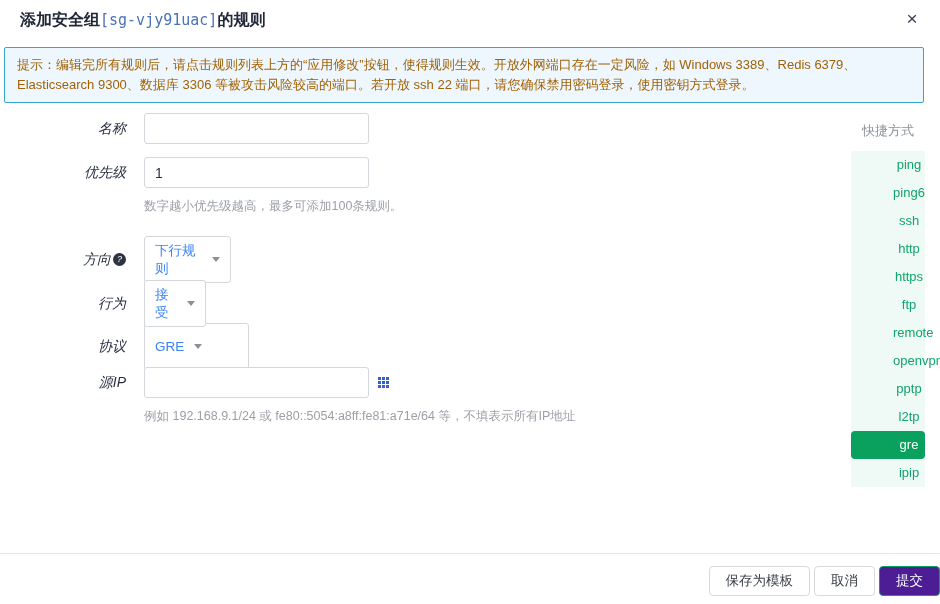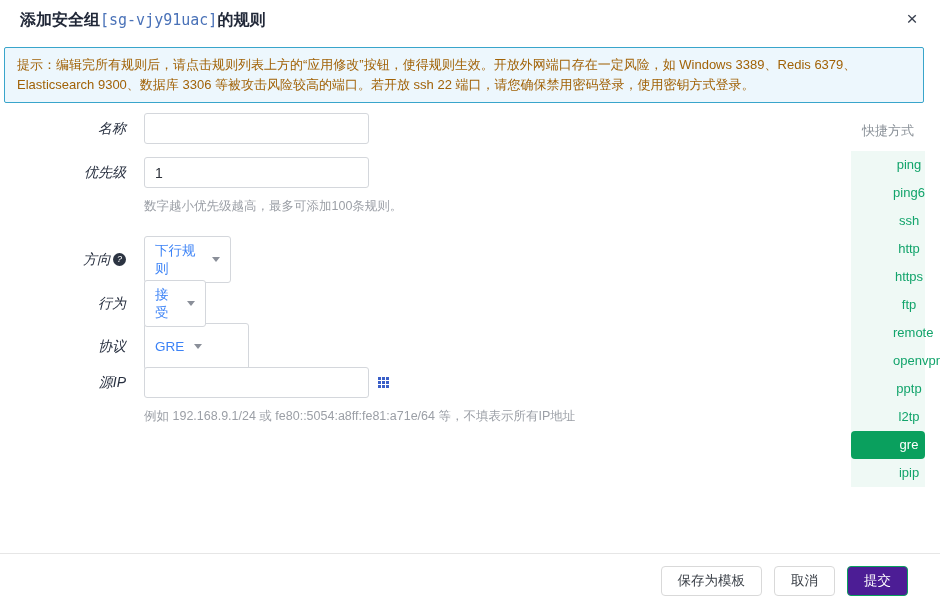--- a/index.html
+++ b/index.html
@@ -43,21 +43,21 @@
   
   .sc-wrap { position:absolute; right:15px; top:122px; width:74px; }
   .sc-title { text-align:center; font-size:13px; color:#8b9299; margin-bottom:11px; }
   .sc-list { background:#eff9f5; }
   .sc-item { height:28px; line-height:28px; text-align:center; font-size:13px; color:#12a46b;
     cursor:pointer;padding-left:42px; }
   .sc-item.selected { background:#0aa05e; color:#fff; border-radius:4px; }
 
   
   .foot-line { position:absolute; left:0; right:0; top:553px; border-top:1px solid #e6e6e6; }
-  .foot { position:absolute; right:32px; top:566px; display:flex; gap:12px; }
+  .foot { position:absolute; right:0; top:566px; display:flex; gap:4px; }
   .btn { height:30px; padding:0 16px; border:1px solid #d9d9d9; border-radius:4px; background:#fff;
     font-size:13.5px; color:#3b4048; display:flex; align-items:center; cursor:pointer;
     font-family:"Liberation Sans","DejaVu Sans",sans-serif; }
   .btn.primary { background:#4c1d95; border-color:#0aa05e; color:#fff; }
 </style>
 </head>
 <body>
 
 <div class="dialog">
 

